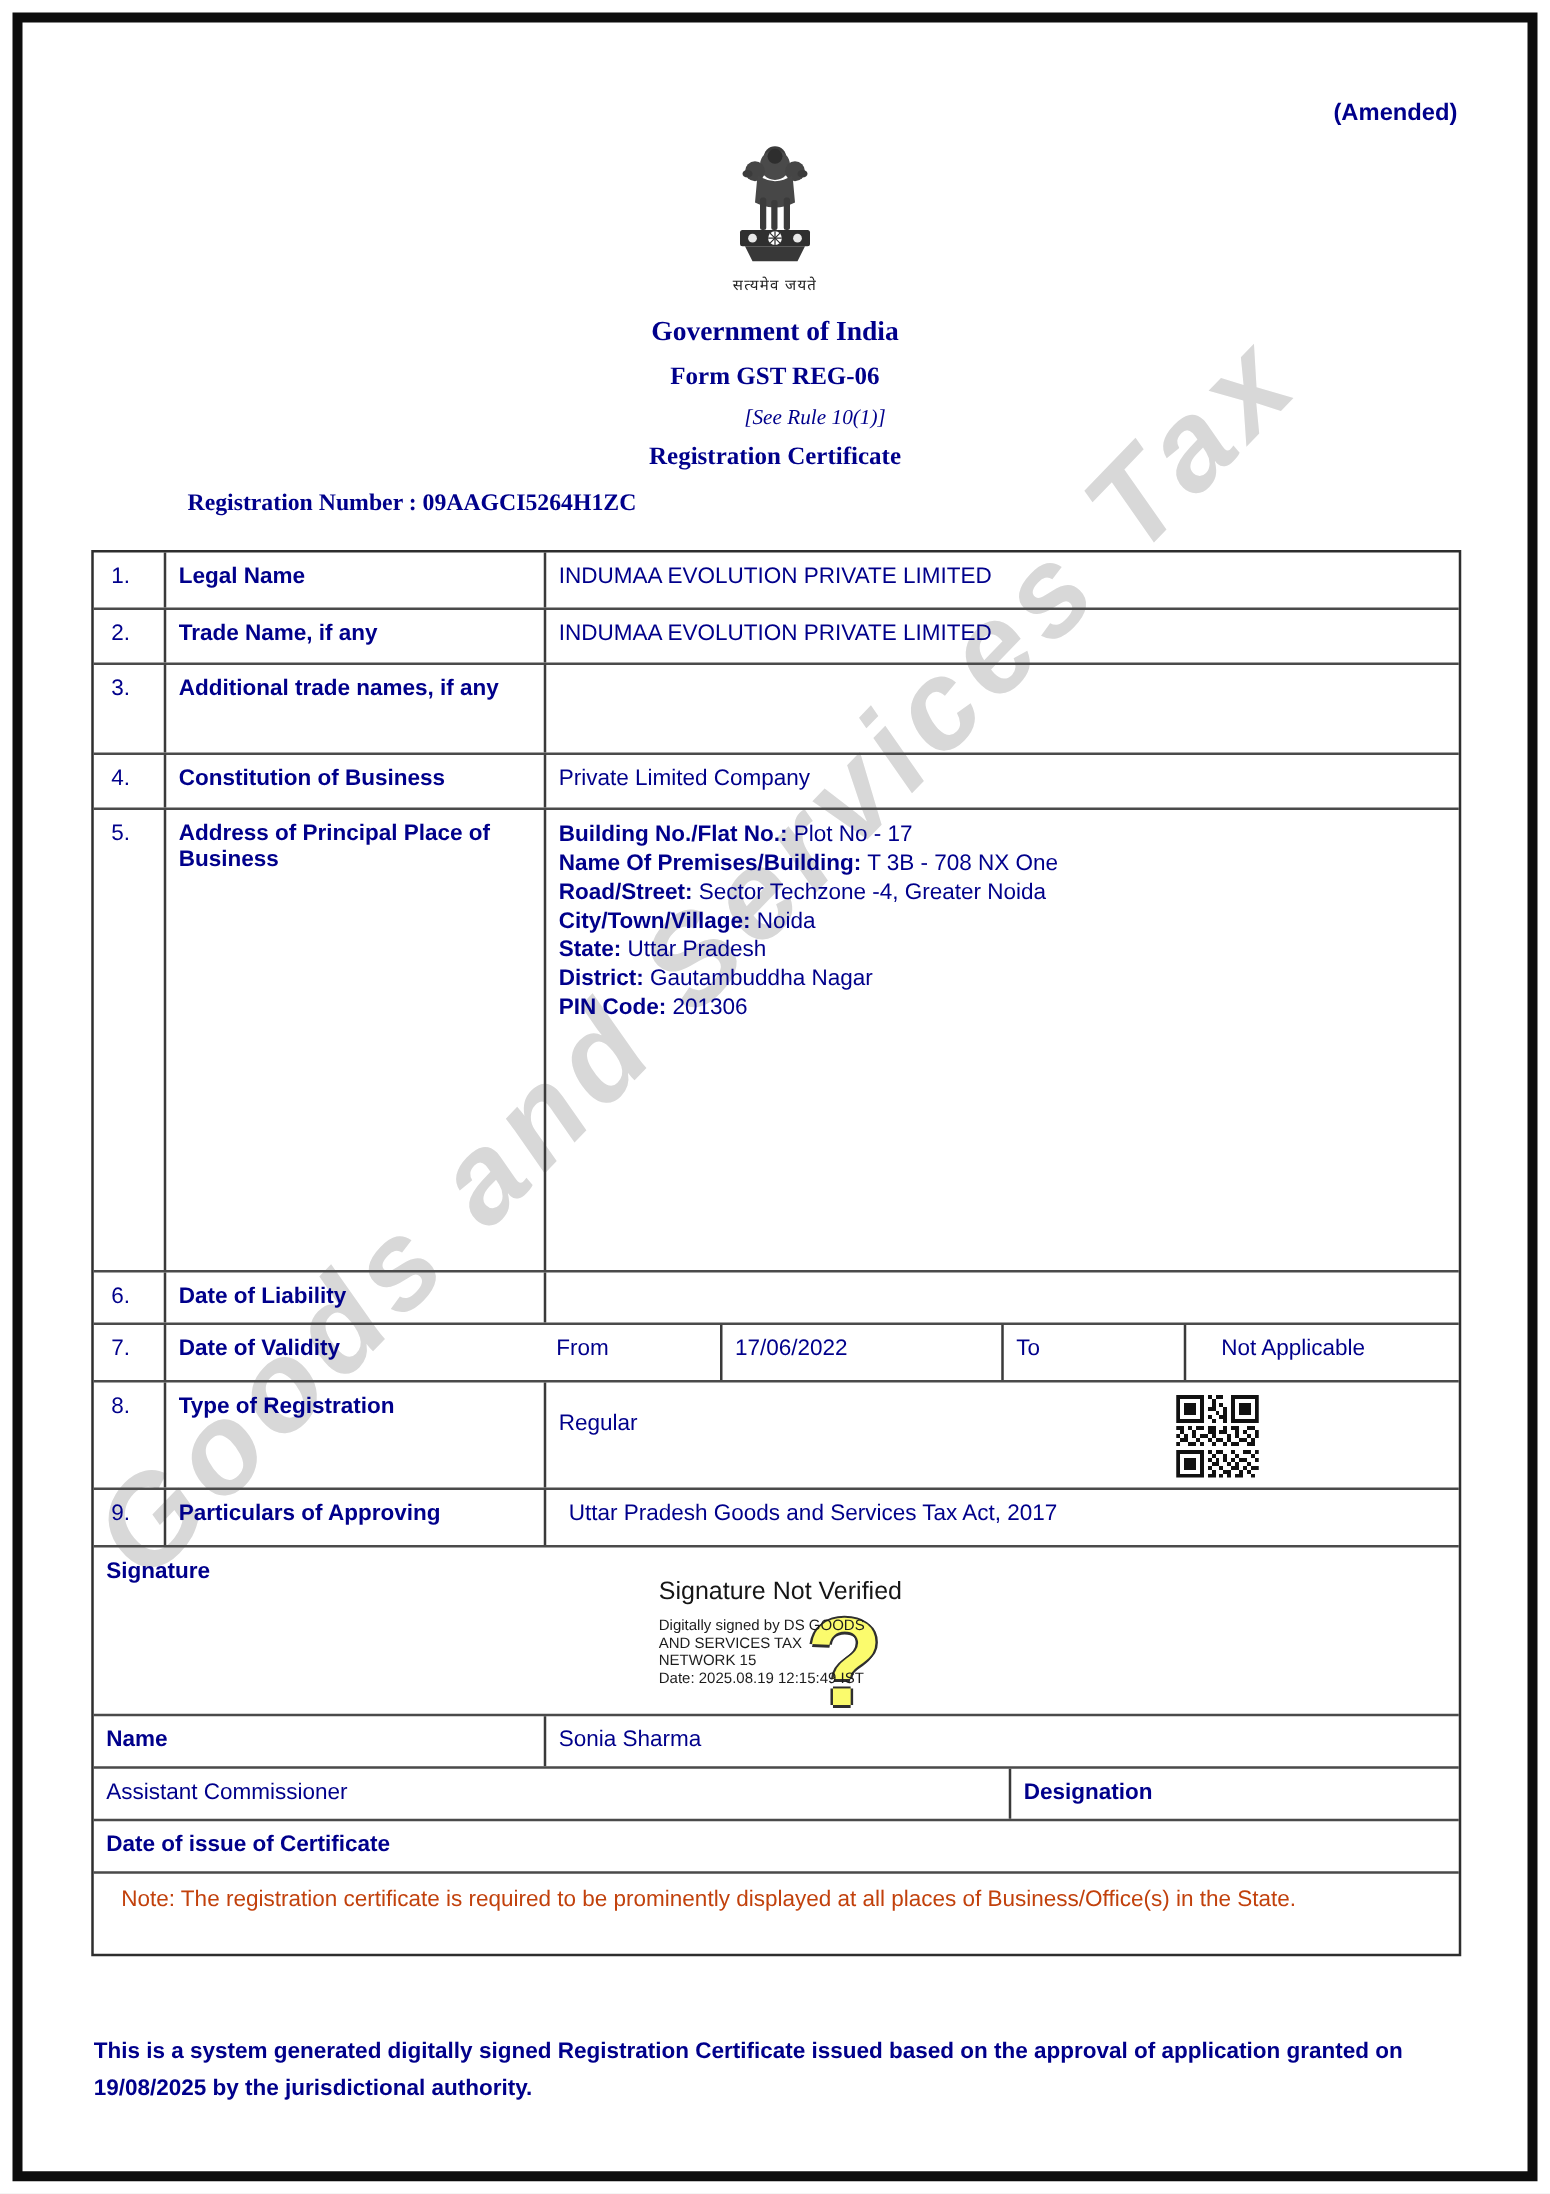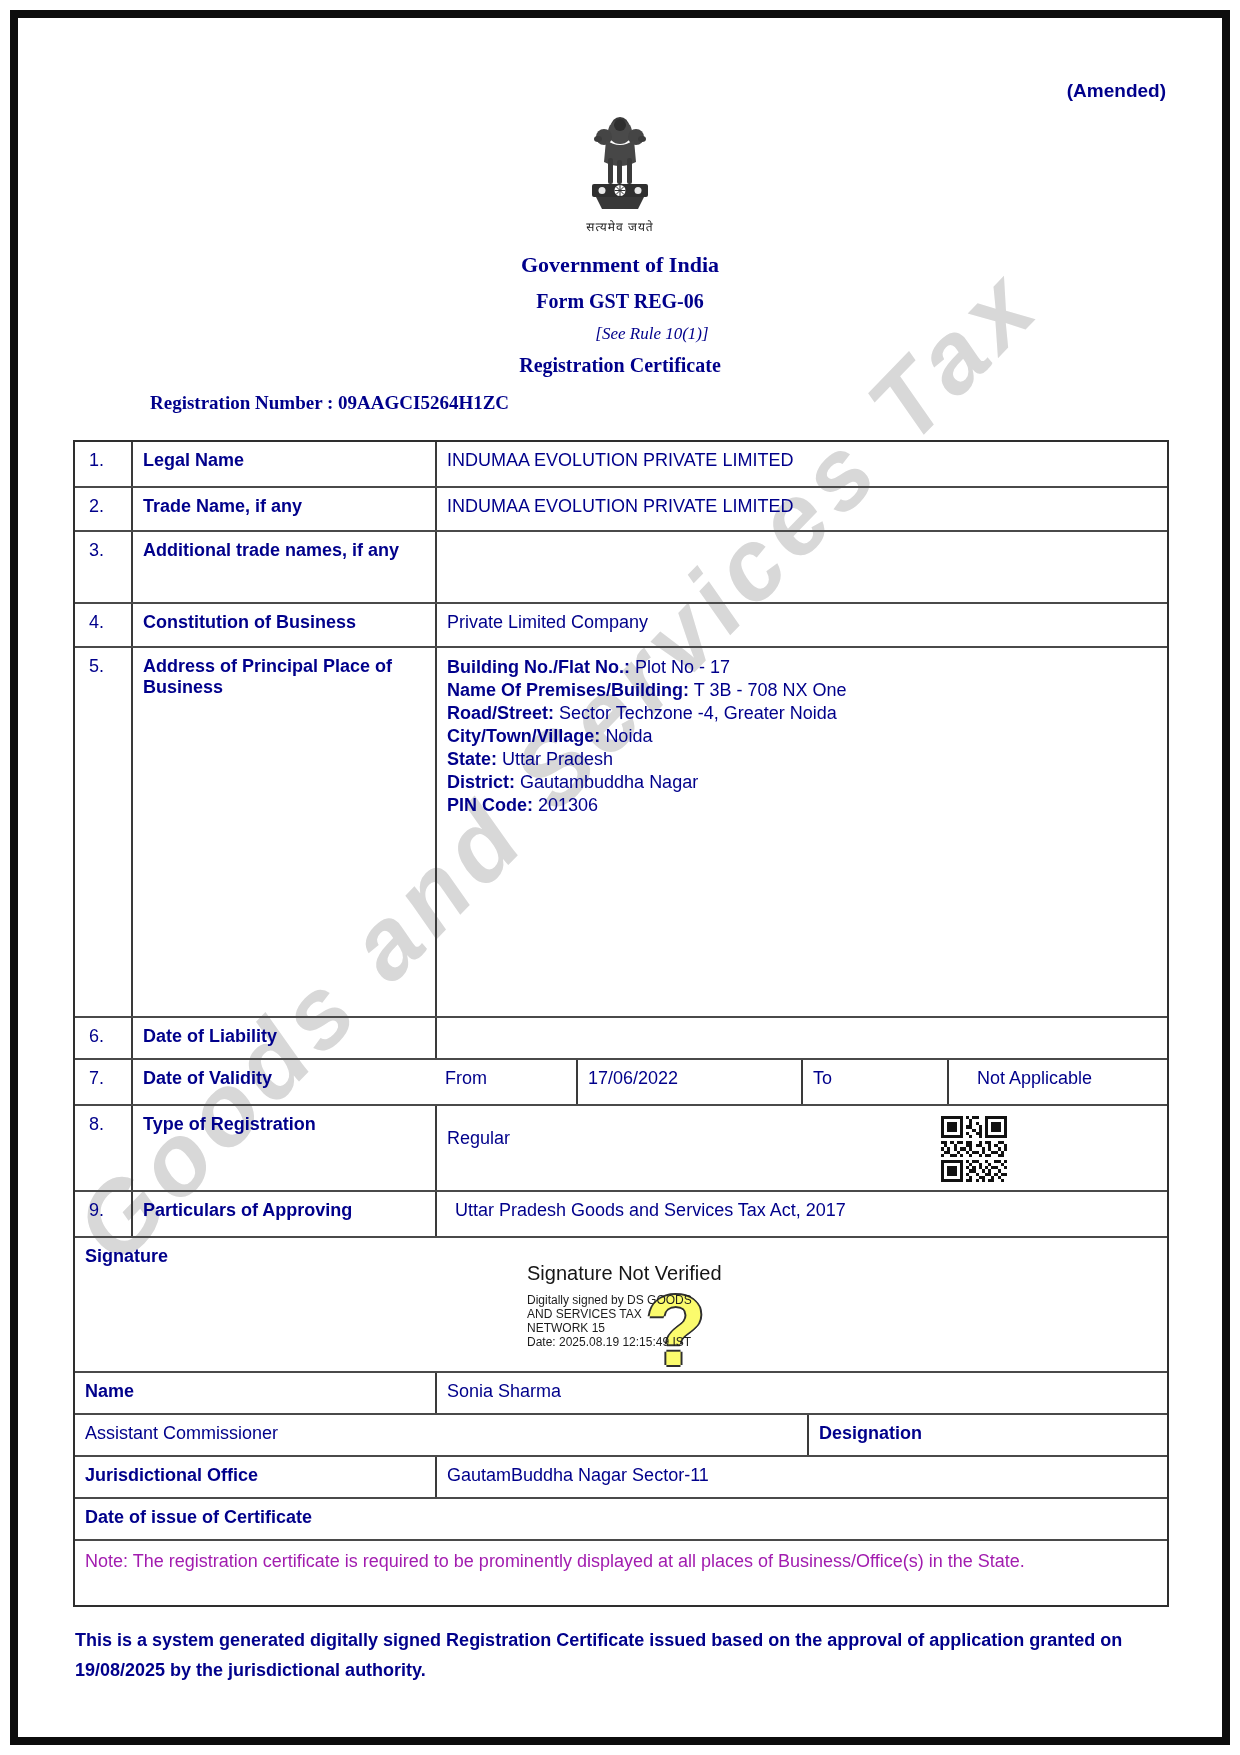--- a/index.html
+++ b/index.html
@@ -61,21 +61,21 @@
 
   .sig-row { display:block; }
   .sig-label { font-size:18px; font-weight:bold; color:#00008B; padding:8px 10px; }
   .stamp { position:absolute; left:452px; top:24px; width:300px; }
   .stamp-q { position:absolute; left:118px; top:18px; font-size:100px; font-weight:bold;
              color:#fbfb6d; z-index:0; line-height:1;
              text-shadow:-2px 0 0 #2f2f2f, 2px 0 0 #2f2f2f, 0 -2px 0 #2f2f2f, 0 2px 0 #2f2f2f; }
   .stamp-title { position:relative; z-index:1; font-size:20px; color:#151515; }
   .stamp-lines { position:relative; z-index:1; margin-top:8px; font-size:12px; line-height:14px; color:#1c1c1c; }
 
-  .note-cell { padding:8px 10px; font-size:18px; color:#a21caf; line-height:24px; }
+  .note-cell { padding:8px 22px; font-size:18px; color:#c2410c; line-height:24px; }
 
   .footer { position:absolute; left:75px; top:1625px; width:1050px;
             font-size:18px; font-weight:bold; color:#00008B; line-height:30px; }
 </style>
 </head>
 <body>
 
 <div class="page">
   <div class="watermark">Goods and Services Tax</div>
 
@@ -306,24 +306,20 @@
 
       <div class="trow h42">
         <div class="cell c-lbl-wide">Name</div>
         <div class="cell c-val">Sonia Sharma</div>
       </div>
       <div class="trow h42">
         <div class="cell c-val">Assistant Commissioner</div>
         <div class="cell c-lbl-wide">Designation</div>
       </div>
       <div class="trow h42">
-        <div class="cell c-lbl-wide">Jurisdictional Office</div>
-        <div class="cell c-val">GautamBuddha Nagar Sector-11</div>
-      </div>
-      <div class="trow h42">
         <div class="cell c-lbl-wide">Date of issue of Certificate</div>
       </div>
 
       <div class="trow h66">
         <div class="note-cell">Note: The registration certificate is required to be prominently displayed at all places of Business/Office(s) in the State.</div>
       </div>
     </div>
 
     <div class="footer">This is a system generated digitally signed Registration Certificate issued based on the approval of application granted on 19/08/2025 by the jurisdictional authority.</div>
   </div>

